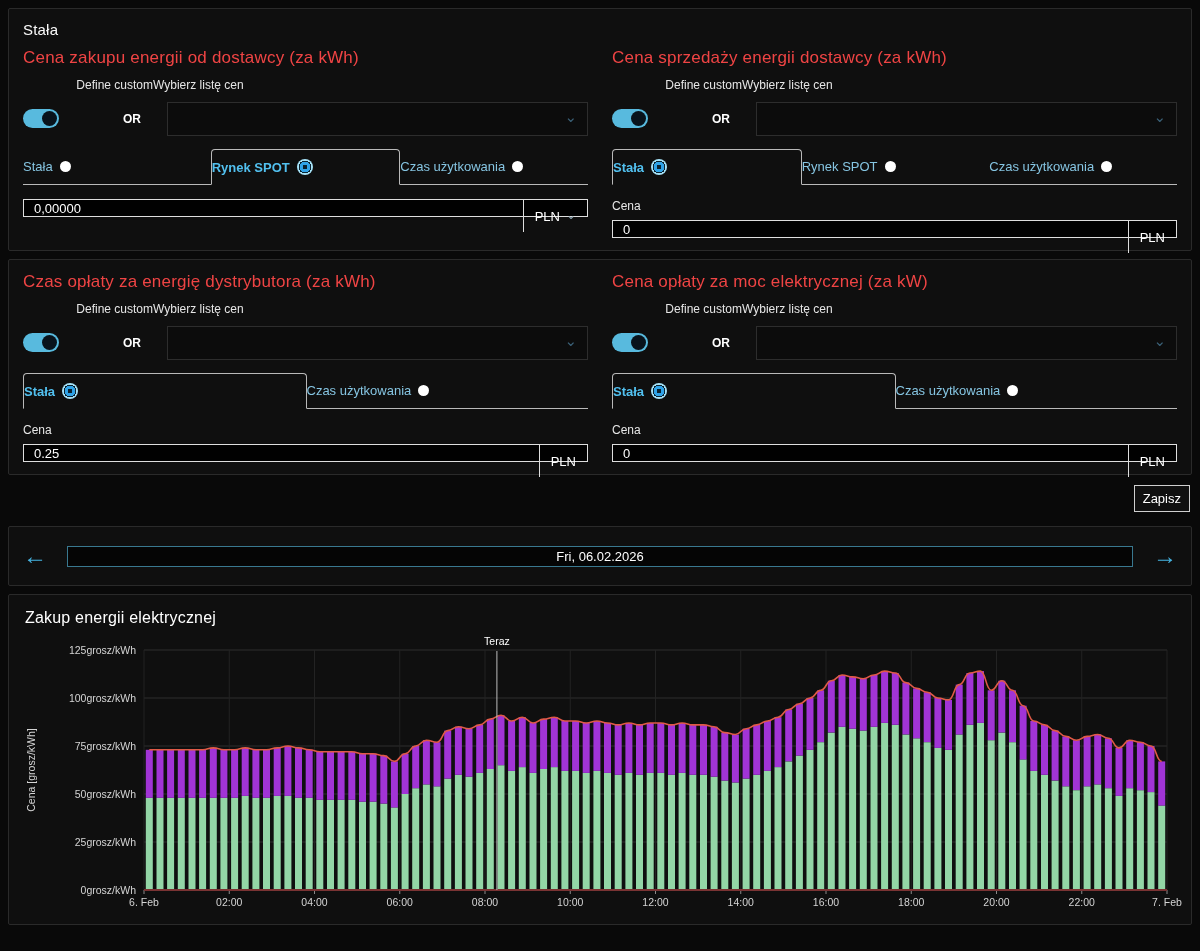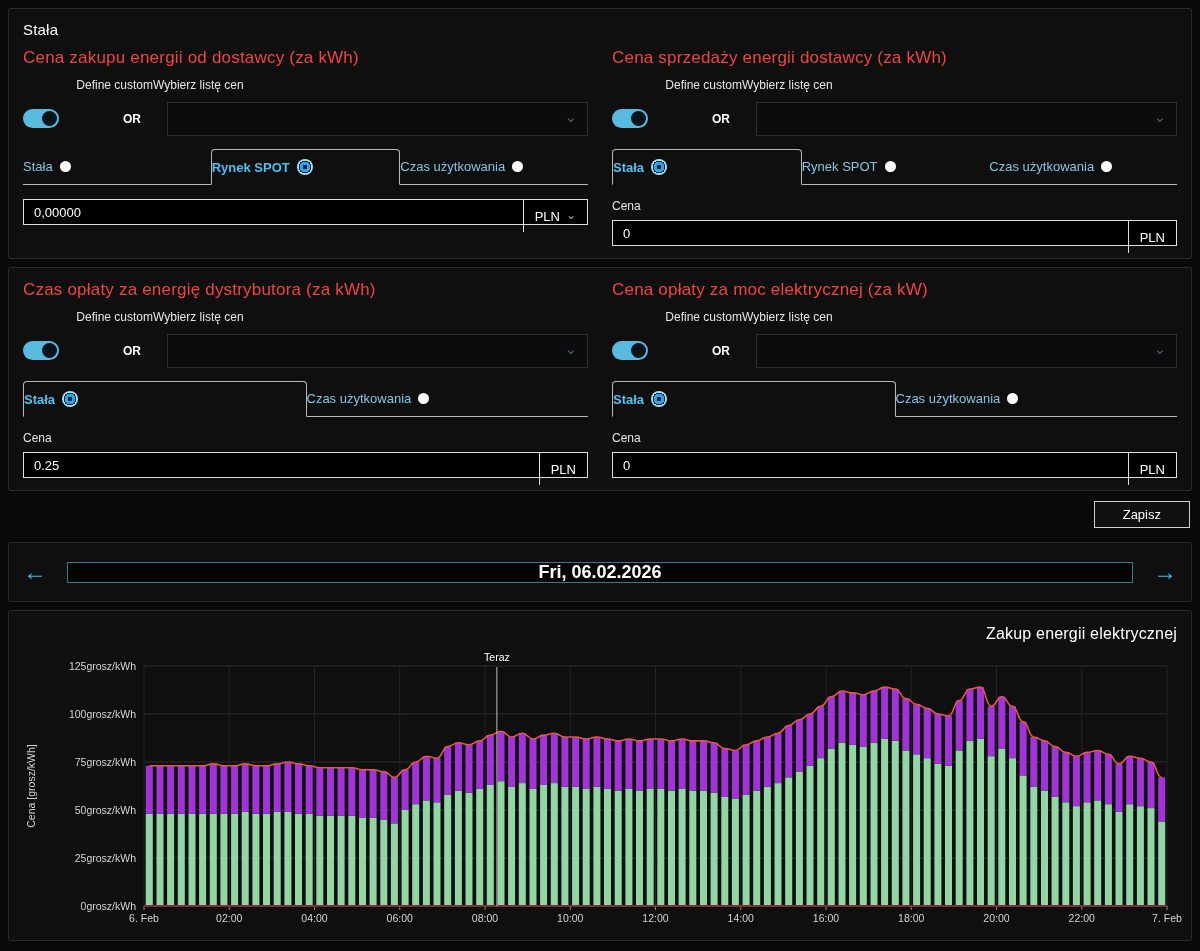--- a/index.html
+++ b/index.html
@@ -28,31 +28,31 @@
   .toggle::after { content:''; position:absolute; right:2px; top:2px; width:15px; height:15px; border-radius:50%; background:#08131c; }
   .or { font-size:12px; font-weight:bold; color:#ffffff; margin:0 26px 0 64px; }
   .select { flex:1; height:34px; border:1px solid #2d2d2d; background:#0c0c0c; display:flex; align-items:center; justify-content:flex-end; padding:0 10px; cursor:pointer; }
   .chev { color:#3c637a; font-size:15px; line-height:1; transform:translateY(-2px); }
   .tabs { display:flex; margin-bottom:14px; }
   .tab { flex:1; display:flex; align-items:center; gap:7px; height:36px; font-size:13px; color:#86c5e2; border-bottom:1px solid #b9b9b9; cursor:pointer; }
   .tab.sel { border:1px solid #b9b9b9; border-bottom:1px solid transparent; border-radius:4px 4px 0 0; color:#52c0ef; font-weight:bold; background:#0f0f0f; }
   .radio { width:11px; height:11px; border-radius:50%; background:#ffffff; display:inline-block; flex:none; }
   .radio.sel { width:16px; height:16px; background:radial-gradient(circle at 50% 50%, #0b2330 0 2.5px, #2fa3e8 2.5px 5.5px, #0b2330 5.5px 6.5px, #a6e2f7 6.5px 8px); }
   .fld { margin-bottom:7px; }
-  .input-wrap { display:flex; height:26px; border:1px solid #dedede; background:#010101; align-items:stretch; }
+  .input-wrap { display:flex; height:18px; border:1px solid #dedede; background:#010101; align-items:stretch; }
   .inp { flex:1; background:transparent; border:none; outline:none; color:#ffffff; font-size:13px; padding:0 10px; font-family:"Liberation Sans", sans-serif; }
   .suffix { display:flex; align-items:center; gap:6px; border-left:1px solid #dedede; padding:16px 11px; font-size:13px; color:#ffffff; cursor:pointer; }
   .suffix .chev2 { color:#8fa8b5; font-size:12px; transform:translateY(-1px); }
   .save-row { text-align:right; margin:10px 2px 14px 0; }
-  .save-btn { background:#101010; color:#ffffff; border:1px solid #cfcfcf; font-size:13px; padding:5px 28px; cursor:pointer; font-family:"Liberation Sans", sans-serif; }
+  .save-btn { background:#101010; color:#ffffff; border:1px solid #cfcfcf; font-size:13px; padding:5px 8px; cursor:pointer; font-family:"Liberation Sans", sans-serif; }
   .date-panel { display:flex; align-items:center; gap:20px; padding:17px 14px; margin-bottom:8px; }
   .nav-arrow { font-size:24px; color:#45b3e0; cursor:pointer; line-height:1; flex:none; user-select:none; }
-  .date-display { flex:1; height:21px; border:1.5px solid #39788f; background:#050505; display:flex; align-items:center; justify-content:center; font-size:18px; color:#ffffff; cursor:pointer;font-weight:bold; }
+  .date-display { flex:1; height:21px; border:1.5px solid #39788f; background:#050505; display:flex; align-items:center; justify-content:center; font-size:13px; color:#ffffff; cursor:pointer; }
   .chart-panel { padding:12px 14px 6px 14px; margin-bottom:0; }
-  .chart-title { font-size:16px; font-weight:500; color:#ffffff; margin:2px 0 4px 2px; letter-spacing:.2px;text-align:right; }
+  .chart-title { font-size:16px; font-weight:500; color:#ffffff; margin:2px 0 4px 2px; letter-spacing:.2px; }
   svg text { fill:#d4d4d4; font-size:10.5px; font-family:"Liberation Sans", sans-serif; }
   svg text.now-lbl { fill:#ffffff; }
 </style>
 </head>
 <body>
 
 <section class="panel">
   <div class="section-title">Stała</div>
   <div class="grid">
 

